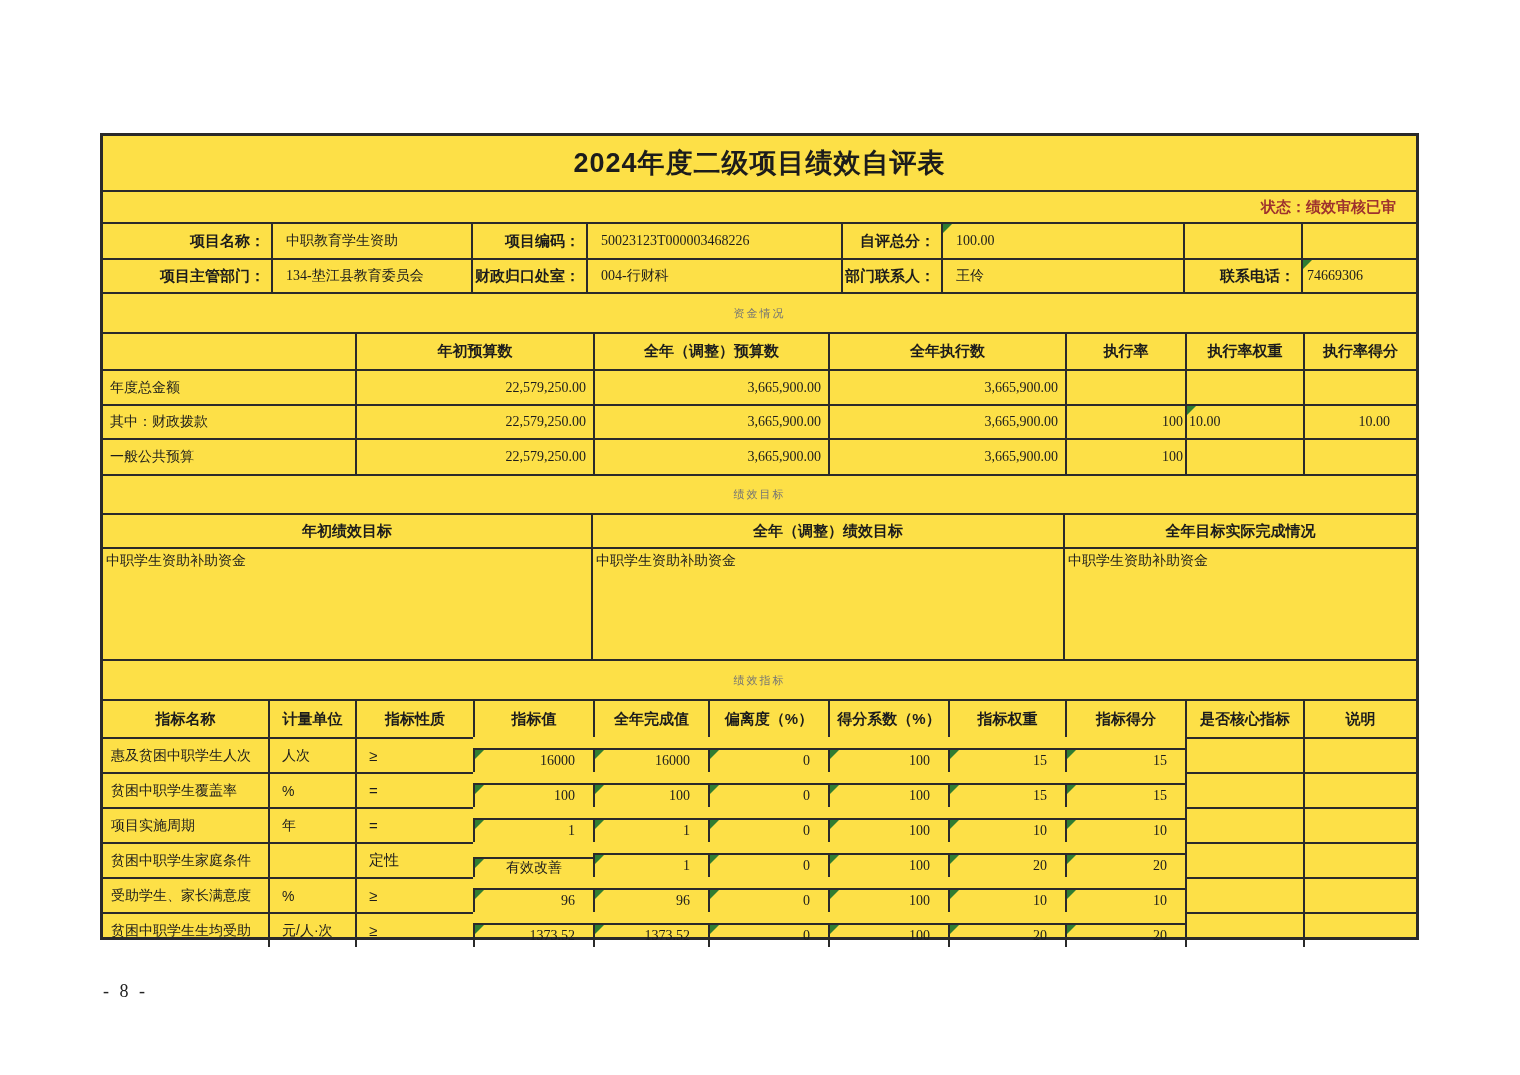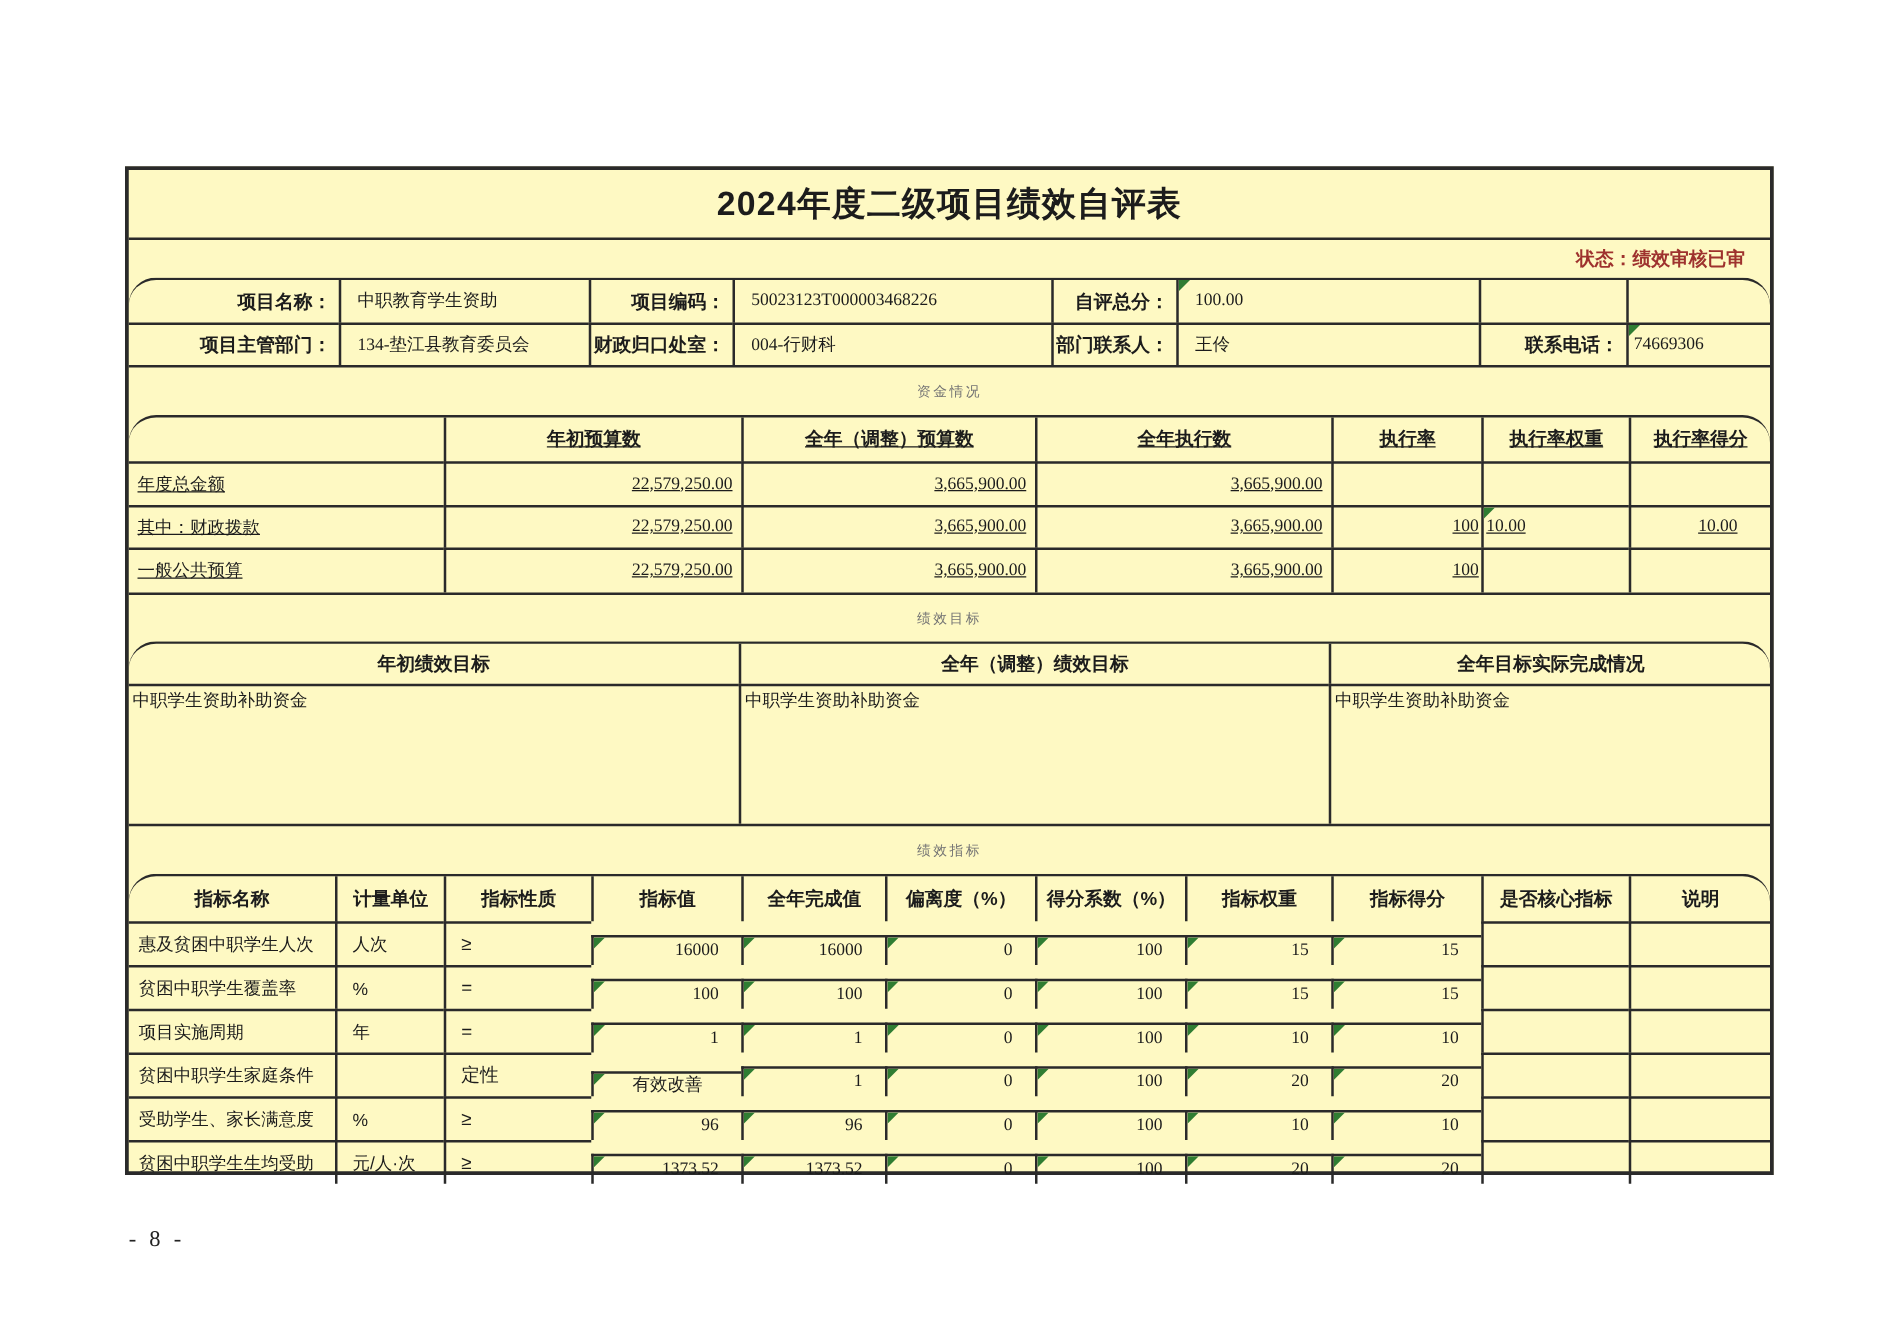--- a/index.html
+++ b/index.html
@@ -8,39 +8,39 @@
     --red:#9e322e;
     --green:#2f7d32;
   }
   html,body{margin:0;padding:0;}
   body{
     width:1520px;height:1075px;position:relative;background:#ffffff;
     font-family:"Liberation Sans","DejaVu Sans",sans-serif;color:var(--txt);
   }
   .sheet{
     position:absolute;left:100px;top:133px;width:1319px;height:807px;
-    border:3px solid var(--bc);box-sizing:border-box;background:#fef9c3;
+    border:3px solid var(--bc);box-sizing:border-box;background:#fde047;
     display:flex;flex-direction:column;
   }
   .title-row{
     height:54px;flex:0 0 54px;display:flex;align-items:center;justify-content:center;
     font-size:27px;font-weight:bold;letter-spacing:1px;
   }
   .status-row{
     height:32px;flex:0 0 32px;border-top:2px solid var(--bc);box-sizing:border-box;
     display:flex;align-items:center;justify-content:flex-end;padding-right:20px;
   }
   .status-row span{font-size:15px;font-weight:bold;color:var(--red);}
   .sec-title{
     box-sizing:border-box;border-top:2px solid var(--bc);
     display:flex;align-items:center;justify-content:center;
     font-size:11px;font-weight:400;color:#747474;letter-spacing:2px;
   }
   .grid{
-    display:grid;box-sizing:border-box;border-top:2px solid var(--bc);border-radius:22px;
+    display:grid;box-sizing:border-box;border-top:2px solid var(--bc);
   }
   .cell{
     position:relative;box-sizing:border-box;display:flex;align-items:center;
     border-left:2px solid var(--bc);font-size:14px;overflow:hidden;white-space:nowrap;
   }
   .fc{border-left:none;}
   .bt{border-top:2px solid var(--bc);}
   .serif{font-family:"Liberation Serif","DejaVu Serif",serif;padding-left:35px;}
   .lbl{font-weight:bold;justify-content:flex-end;padding-right:6px;font-size:15px;}
   .val{padding-left:13px;}
@@ -56,21 +56,21 @@
   .goal{align-items:flex-start;padding:3px 0 16px 3px;white-space:normal;text-align:right;}
   .name{padding-left:8px;}
   .unit{padding-left:12px;}
   .nature{padding-left:12px;font-size:15px;}
   .flag{
     position:absolute;left:0;top:0;width:0;height:0;
     border-top:9px solid var(--green);border-right:9px solid transparent;
   }
   .info-grid{flex:0 0 70px;grid-template-columns:168px 200px 115px 255px 100px 242px 118px 1fr;grid-template-rows:1fr 1fr;}
   .sec1{flex:0 0 40px;}
-  .funds-grid{flex:0 0 142px;grid-template-columns:252px 238px 235px 237px 120px 118px 1fr;grid-template-rows:35px 35px 34px 1fr;text-decoration:underline;}
+  .funds-grid{flex:0 0 142px;grid-template-columns:252px 238px 235px 237px 120px 118px 1fr;grid-template-rows:35px 35px 34px 1fr;}
   .sec2{flex:0 0 39px;}
   .goals-grid{flex:0 0 146px;grid-template-columns:488px 472px 1fr;grid-template-rows:32px 1fr;}
   .sec3{flex:0 0 40px;}
   .ind-grid{flex:1 1 auto;grid-template-columns:165px 87px 118px 120px 115px 120px 120px 117px 120px 118px 1fr;grid-template-rows:36px repeat(6,1fr);}
   .page-number{
     position:absolute;left:103px;top:981px;
     font-family:"Liberation Serif","DejaVu Serif",serif;font-size:18px;color:#232323;letter-spacing:3px;
   }
 </style>
 </head>

